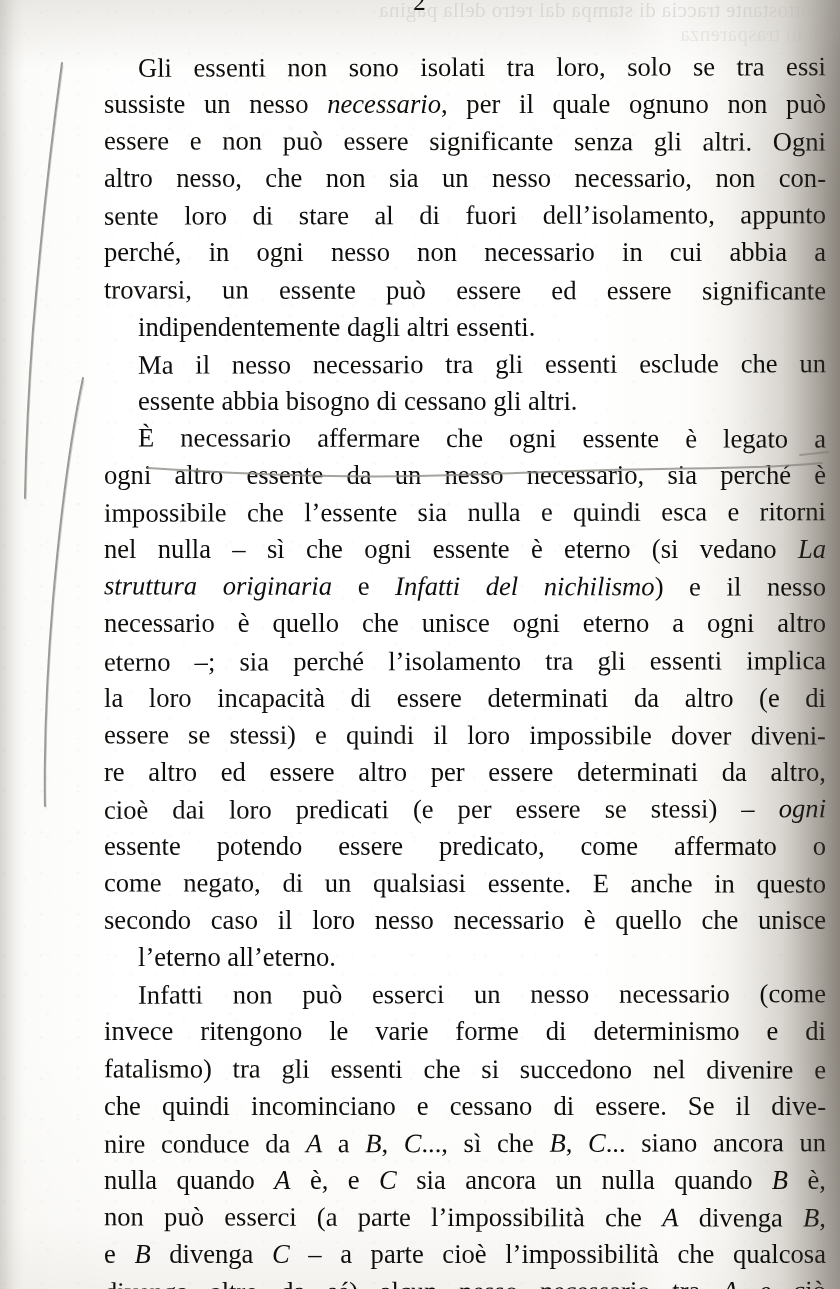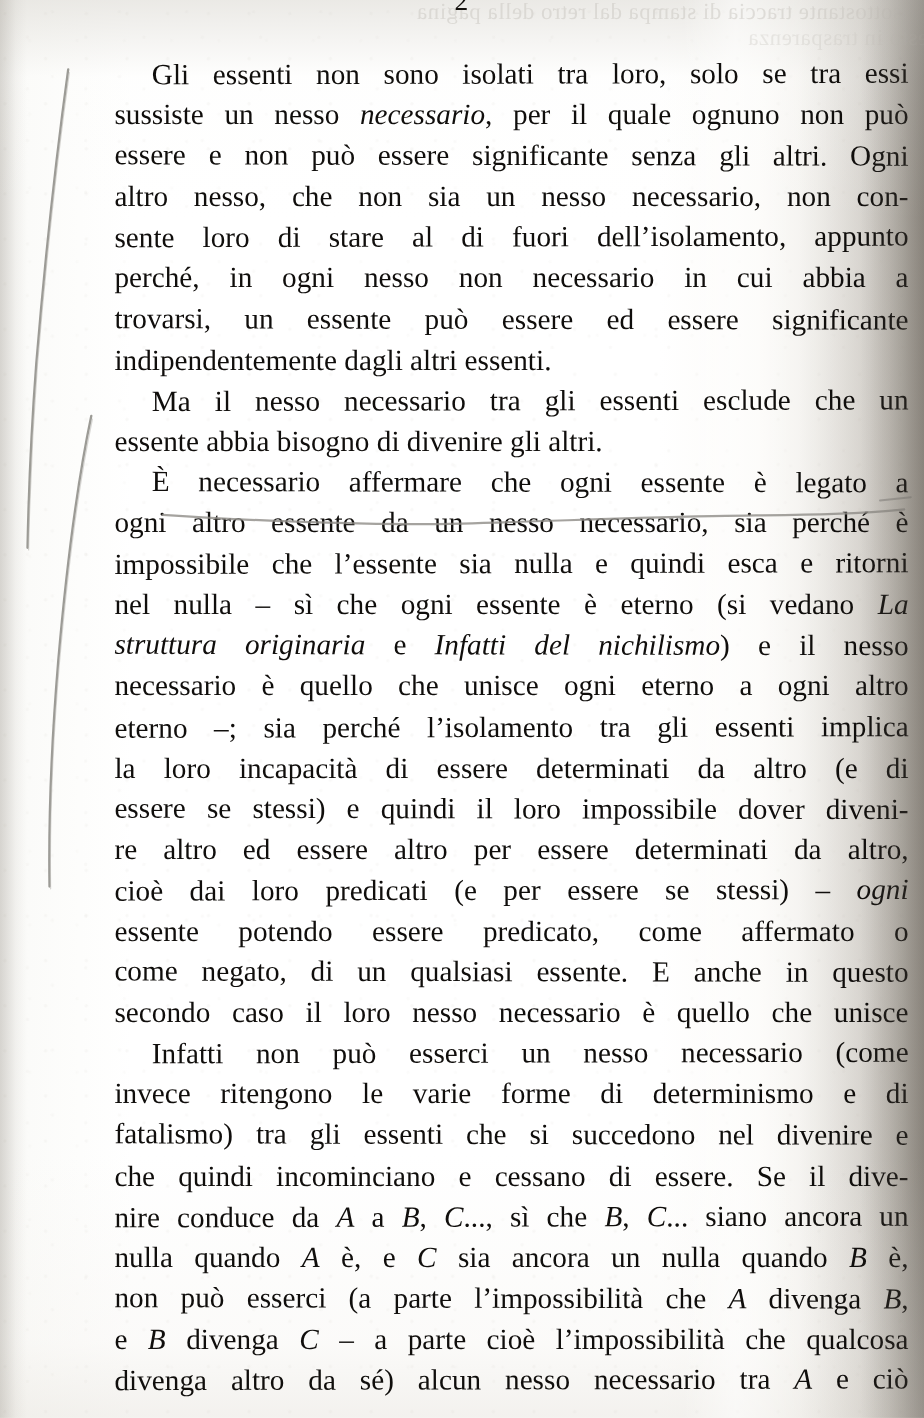--- a/index.html
+++ b/index.html
@@ -115,21 +115,21 @@
     line-height: 37.1px;
     color: #100e0c;
     text-align: justify;
   }
   .ln {
     display: block;
     white-space: nowrap;
     text-align: justify;
     text-align-last: justify;
   }
-  .ln.last { text-align-last: left; }
+  .ln.last { text-align-last: left; margin-left: 34px; }
   .ln i { font-style: italic; }
   .ln .var { font-style: italic; }
   .sp { display: inline-block; }
 
   
   .w1 { transform: rotate(-0.12deg); }
   .w2 { transform: rotate(0.10deg); }
 
   
   .annot {
@@ -182,36 +182,37 @@
     <span class="ln w1"><span class="sp" style="width:34px"></span>Gli essenti non sono isolati tra loro, solo se tra essi</span>
     <span class="ln">sussiste un nesso <i>necessario</i>, per il quale ognuno non può</span>
     <span class="ln w2">essere e non può essere significante senza gli altri. Ogni</span>
     <span class="ln">altro nesso, che non sia un nesso necessario, non con-</span>
     <span class="ln w1">sente loro di stare al di fuori dell’isolamento, appunto</span>
     <span class="ln">perché, in ogni nesso non necessario in cui abbia a</span>
     <span class="ln w2">trovarsi, un essente può essere ed essere significante</span>
     <span class="ln last">indipendentemente dagli altri essenti.</span>
 
     <span class="ln w1"><span class="sp" style="width:34px"></span>Ma il nesso necessario tra gli essenti esclude che un</span>
-    <span class="ln last">essente abbia bisogno di divenire gli altri.</span>
+    <span class="ln last">essente abbia bisogno di cessano gli altri.</span>
 
     <span class="ln w2"><span class="sp" style="width:34px"></span>È necessario affermare che ogni essente è legato a</span>
     <span class="ln">ogni altro essente da un nesso necessario, sia perché è</span>
     <span class="ln w1">impossibile che l’essente sia nulla e quindi esca e ritorni</span>
     <span class="ln">nel nulla – sì che ogni essente è eterno (si vedano <i>La</i></span>
     <span class="ln w2"><i>struttura originaria</i> e <i>Infatti del nichilismo</i>) e il nesso</span>
     <span class="ln">necessario è quello che unisce ogni eterno a ogni altro</span>
     <span class="ln w1">eterno –; sia perché l’isolamento tra gli essenti implica</span>
     <span class="ln">la loro incapacità di essere determinati da altro (e di</span>
     <span class="ln w2">essere se stessi) e quindi il loro impossibile dover diveni-</span>
     <span class="ln">re altro ed essere altro per essere determinati da altro,</span>
     <span class="ln w1">cioè dai loro predicati (e per essere se stessi) – <i>ogni</i></span>
     <span class="ln">essente potendo essere predicato, come affermato o</span>
     <span class="ln w2">come negato, di un qualsiasi essente. E anche in questo</span>
     <span class="ln">secondo caso il loro nesso necessario è quello che unisce</span>
+    <span class="ln last">l’eterno all’eterno.</span>
 
     <span class="ln w1"><span class="sp" style="width:34px"></span>Infatti non può esserci un nesso necessario (come</span>
     <span class="ln">invece ritengono le varie forme di determinismo e di</span>
     <span class="ln w2">fatalismo) tra gli essenti che si succedono nel divenire e</span>
     <span class="ln">che quindi incominciano e cessano di essere. Se il dive-</span>
     <span class="ln w1">nire conduce da <span class="var">A</span> a <span class="var">B</span>, <span class="var">C</span>..., sì che <span class="var">B</span>, <span class="var">C</span>... siano ancora un</span>
     <span class="ln">nulla quando <span class="var">A</span> è, e <span class="var">C</span> sia ancora un nulla quando <span class="var">B</span> è,</span>
     <span class="ln w2">non può esserci (a parte l’impossibilità che <span class="var">A</span> divenga <span class="var">B</span>,</span>
     <span class="ln">e <span class="var">B</span> divenga <span class="var">C</span> – a parte cioè l’impossibilità che qualcosa</span>
     <span class="ln w1">divenga altro da sé) alcun nesso necessario tra <span class="var">A</span> e ciò</span>

